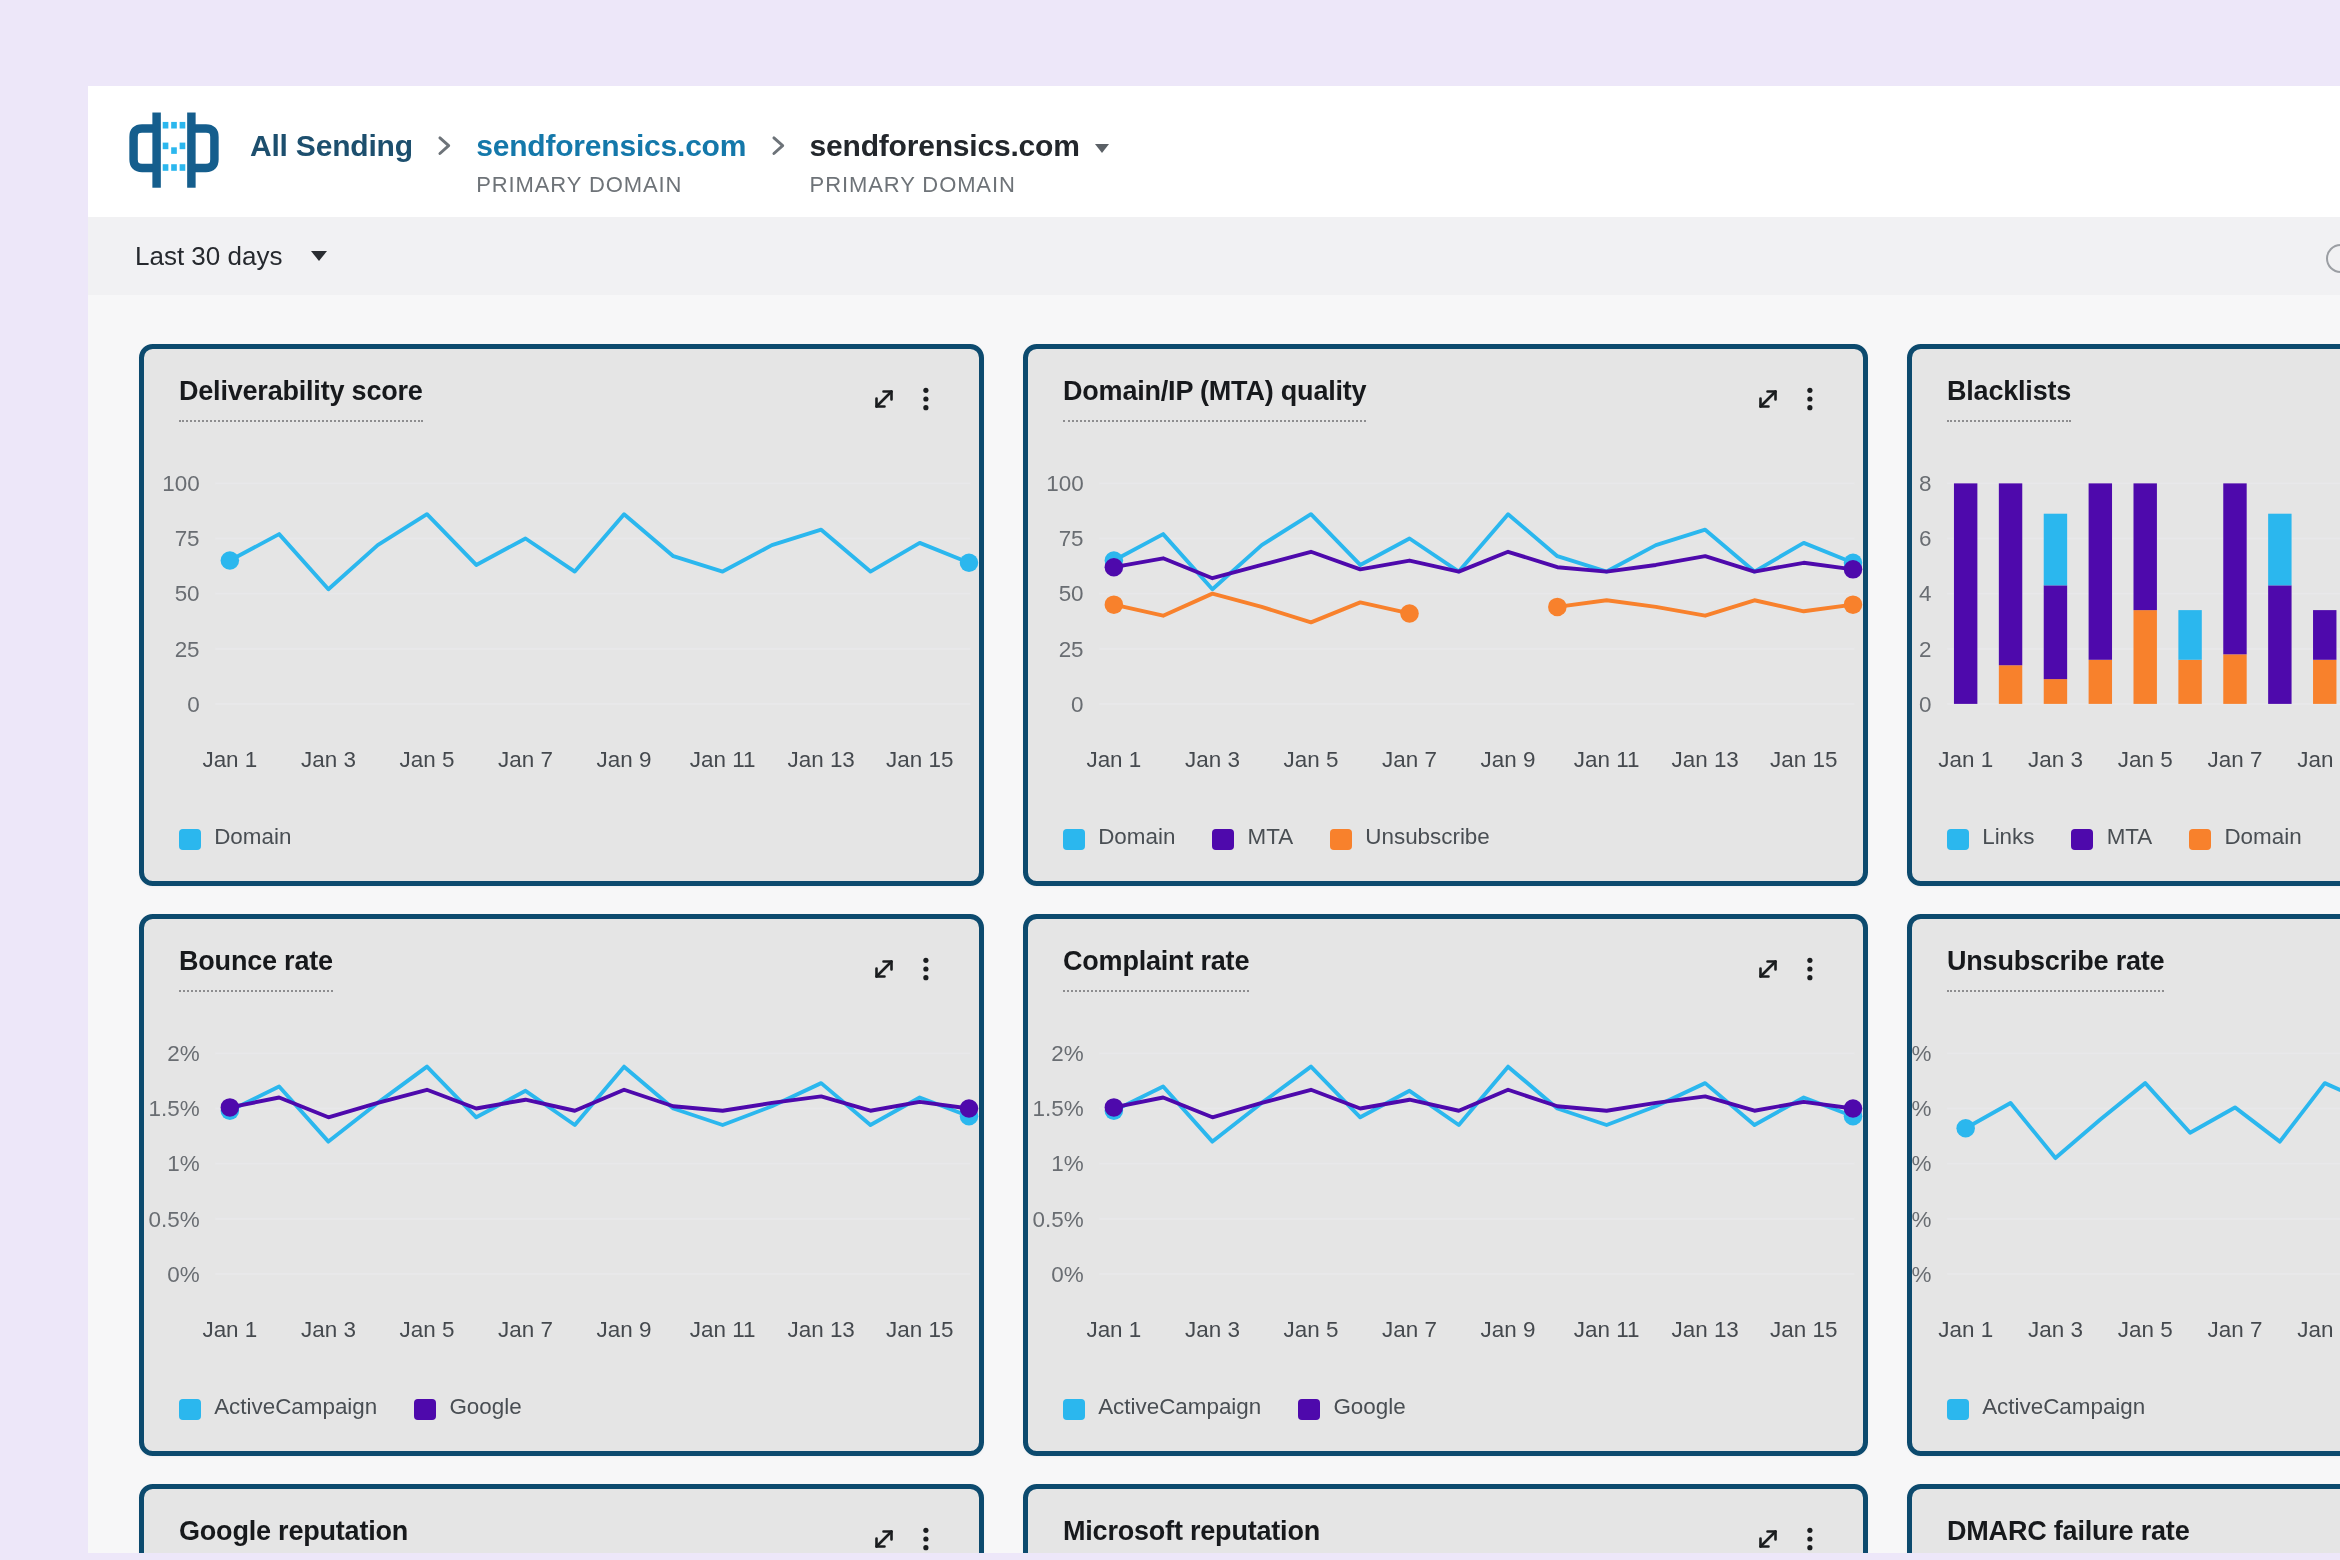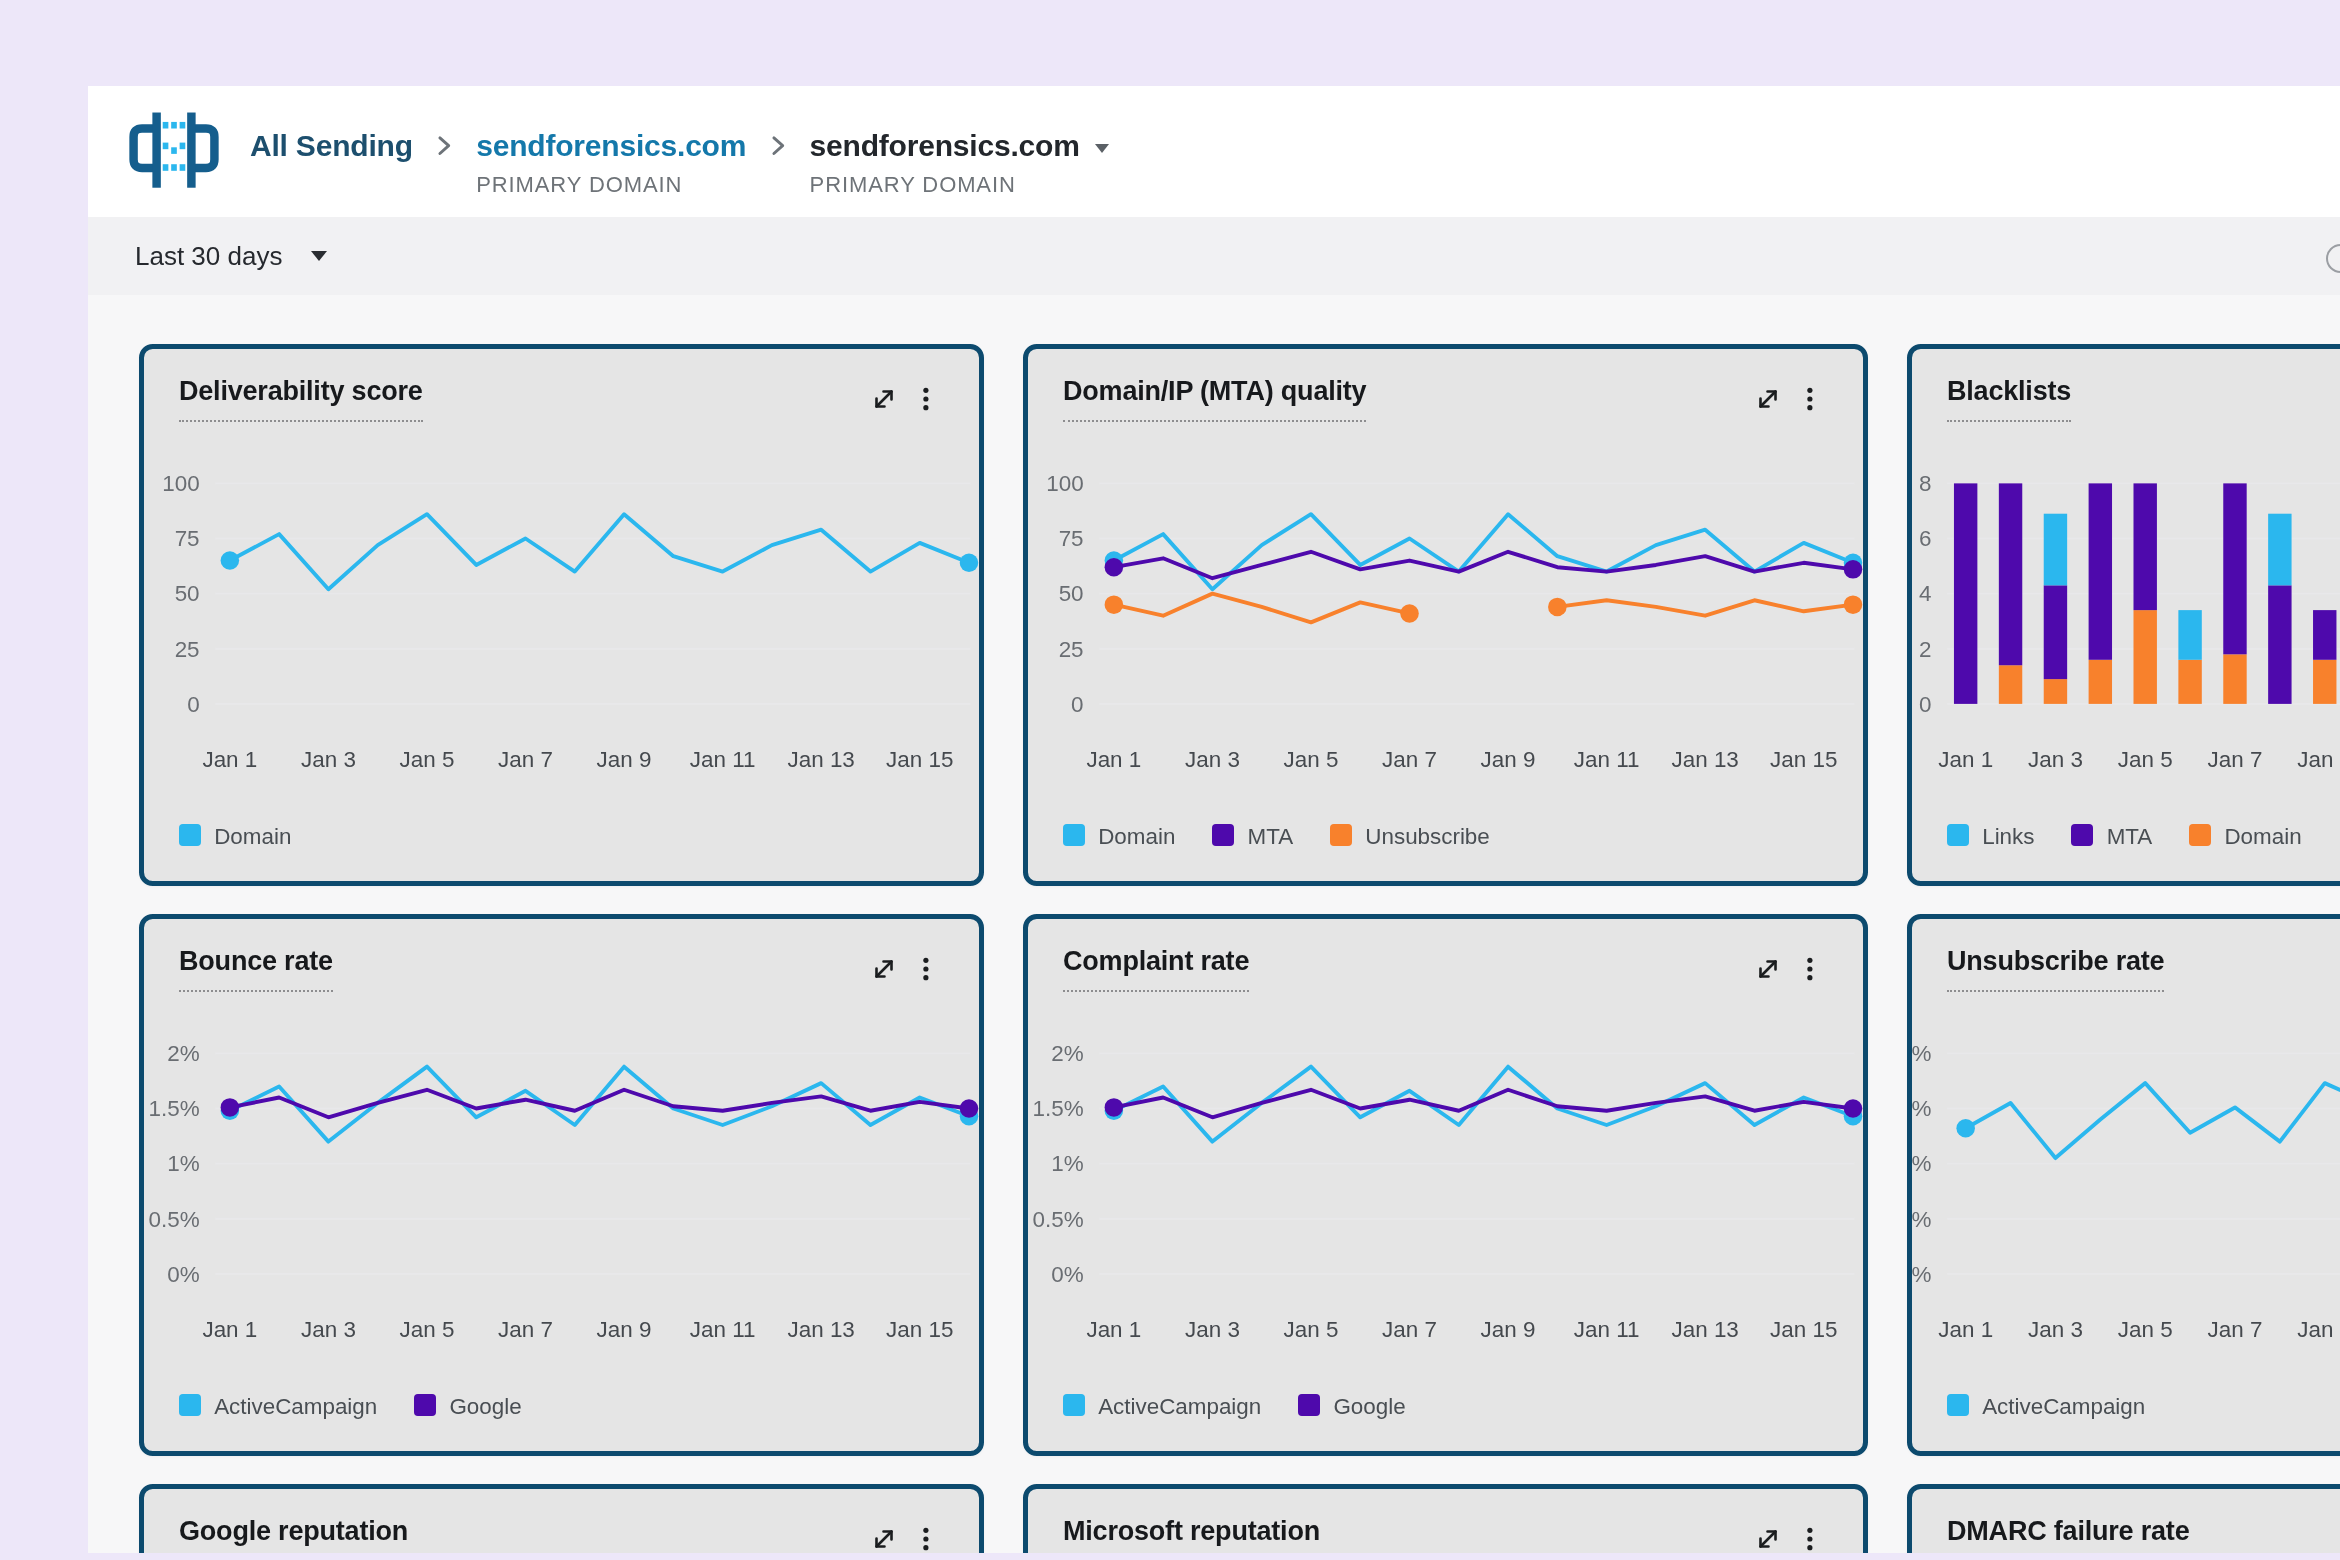--- a/index.html
+++ b/index.html
@@ -37,21 +37,21 @@
   .content{position:relative;height:1258px;overflow:hidden;}
   .grid{display:grid;grid-template-columns:repeat(3,845px);column-gap:39px;row-gap:28px;margin:49px 0 0 51px;width:max-content;}
 
   .card{position:relative;width:845px;height:542px;background:#e5e5e5;border:5px solid #0c4a6e;border-radius:13.7px;box-sizing:border-box;box-shadow:0 1px 2.9px rgba(30,30,40,0.04);}
   .card-title{display:inline-block;margin:27px 0 0 35px;font-size:27px;font-weight:bold;color:#17191C;letter-spacing:-0.2px;padding-bottom:12.7px;border-bottom:2.9px dotted #8D8D8F;}
   .card-actions{position:absolute;top:37px;right:49px;display:flex;align-items:center;gap:25px;}
   .icon-btn{cursor:pointer;display:block;}
 
   .chart-svg{position:absolute;left:0;top:109px;}
   .legend{position:absolute;left:35px;bottom:31px;display:flex;align-items:center;gap:37px;}
-  .legend-item{display:flex;align-items:flex-start;gap:13.7px;cursor:pointer;}
+  .legend-item{display:flex;align-items:flex-end;gap:13.7px;cursor:pointer;}
   .legend-swatch{width:21.5px;height:21.5px;border-radius:3.9px;}
   .legend-label{font-size:22.4px;color:#494E53;}
 
   .grid-line{stroke:#E8E8EA;stroke-width:2;}
   .ytick{font-size:23px;fill:#696D72;}
   .xtick{font-size:23px;fill:#45494E;}
 </style>
 </head>
 <body>
 

